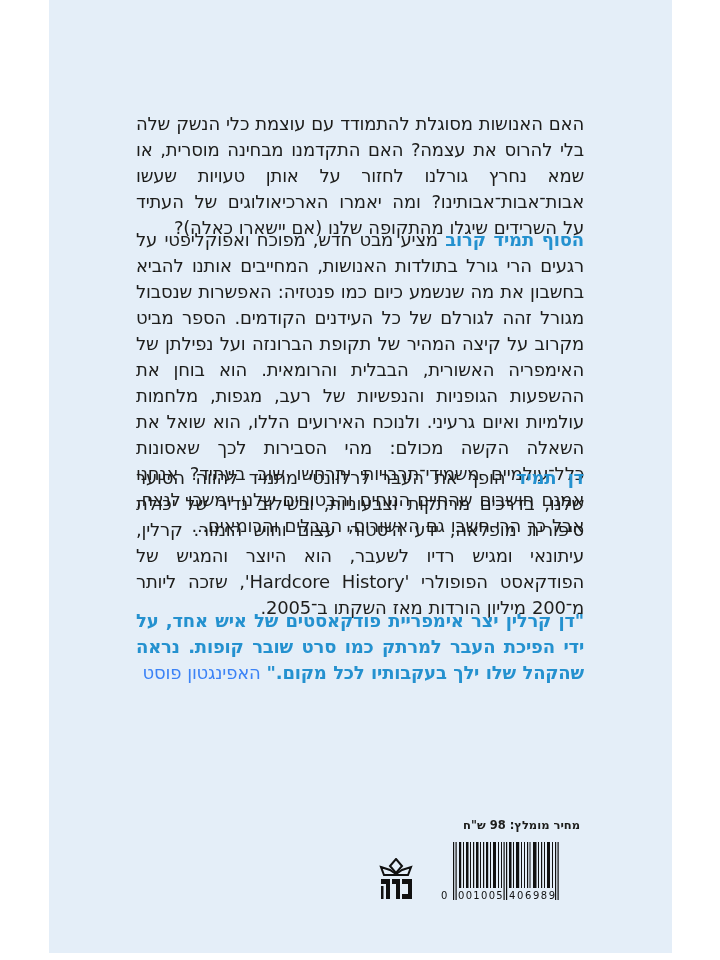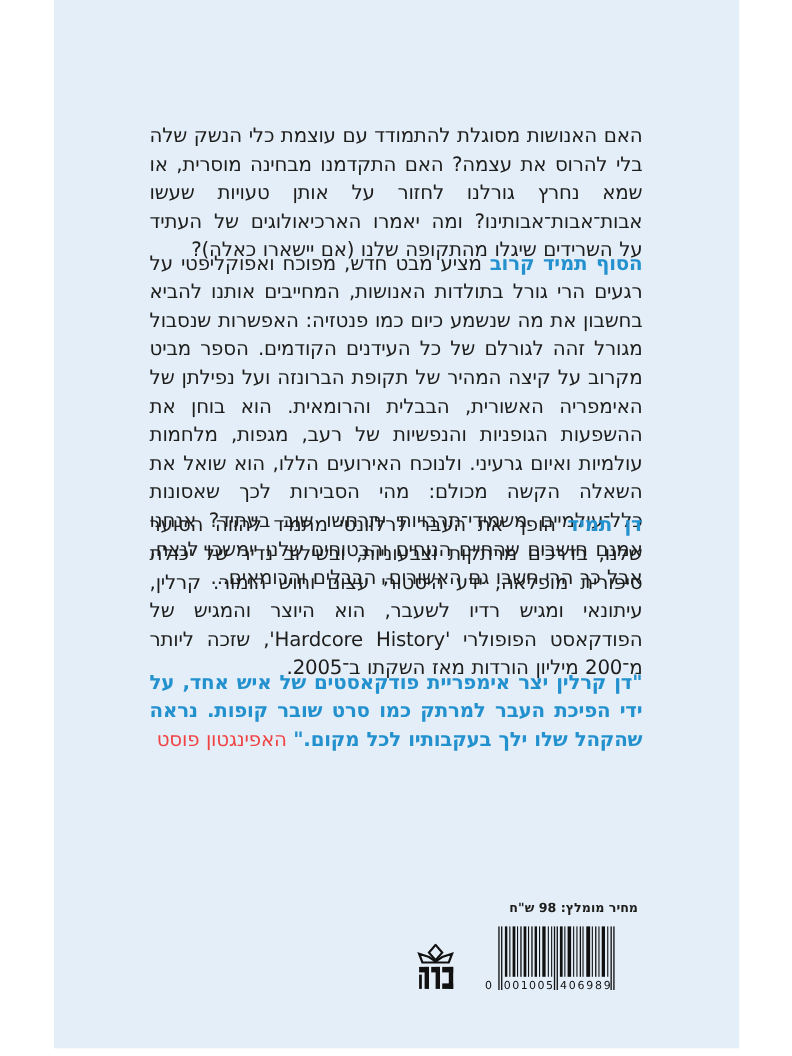--- a/index.html
+++ b/index.html
@@ -39,21 +39,21 @@
   .hl {
     color: #2491cf;
     font-weight: bold;
     margin-top: 36px;
   }
   .quote {
     color: #2491cf;
     font-weight: bold;
   }
   .source {
-    color: #ef4444;
+    color: #3b82f6;
     font-weight: normal;
   }
   .price {
     position: absolute;
     left: 455px;
     top: 818px;
     width: 125px;
     direction: rtl;
     text-align: right;
     font-family: "DejaVu Sans", sans-serif;

